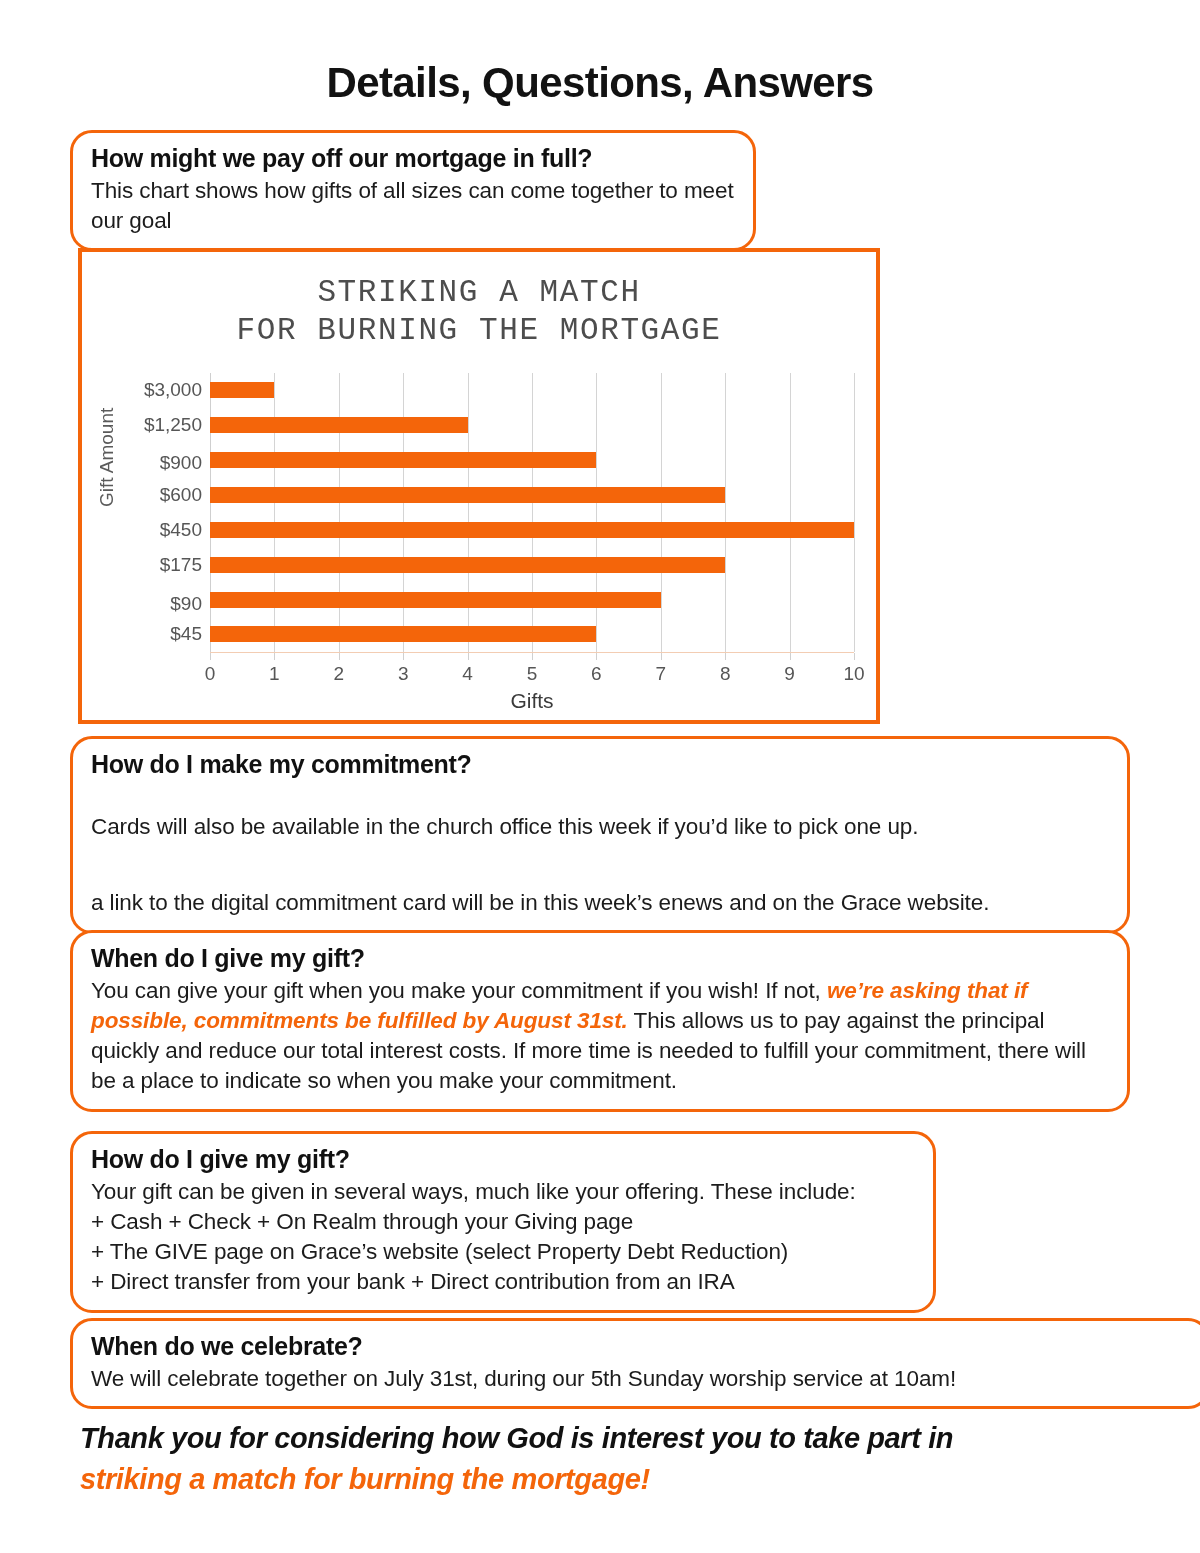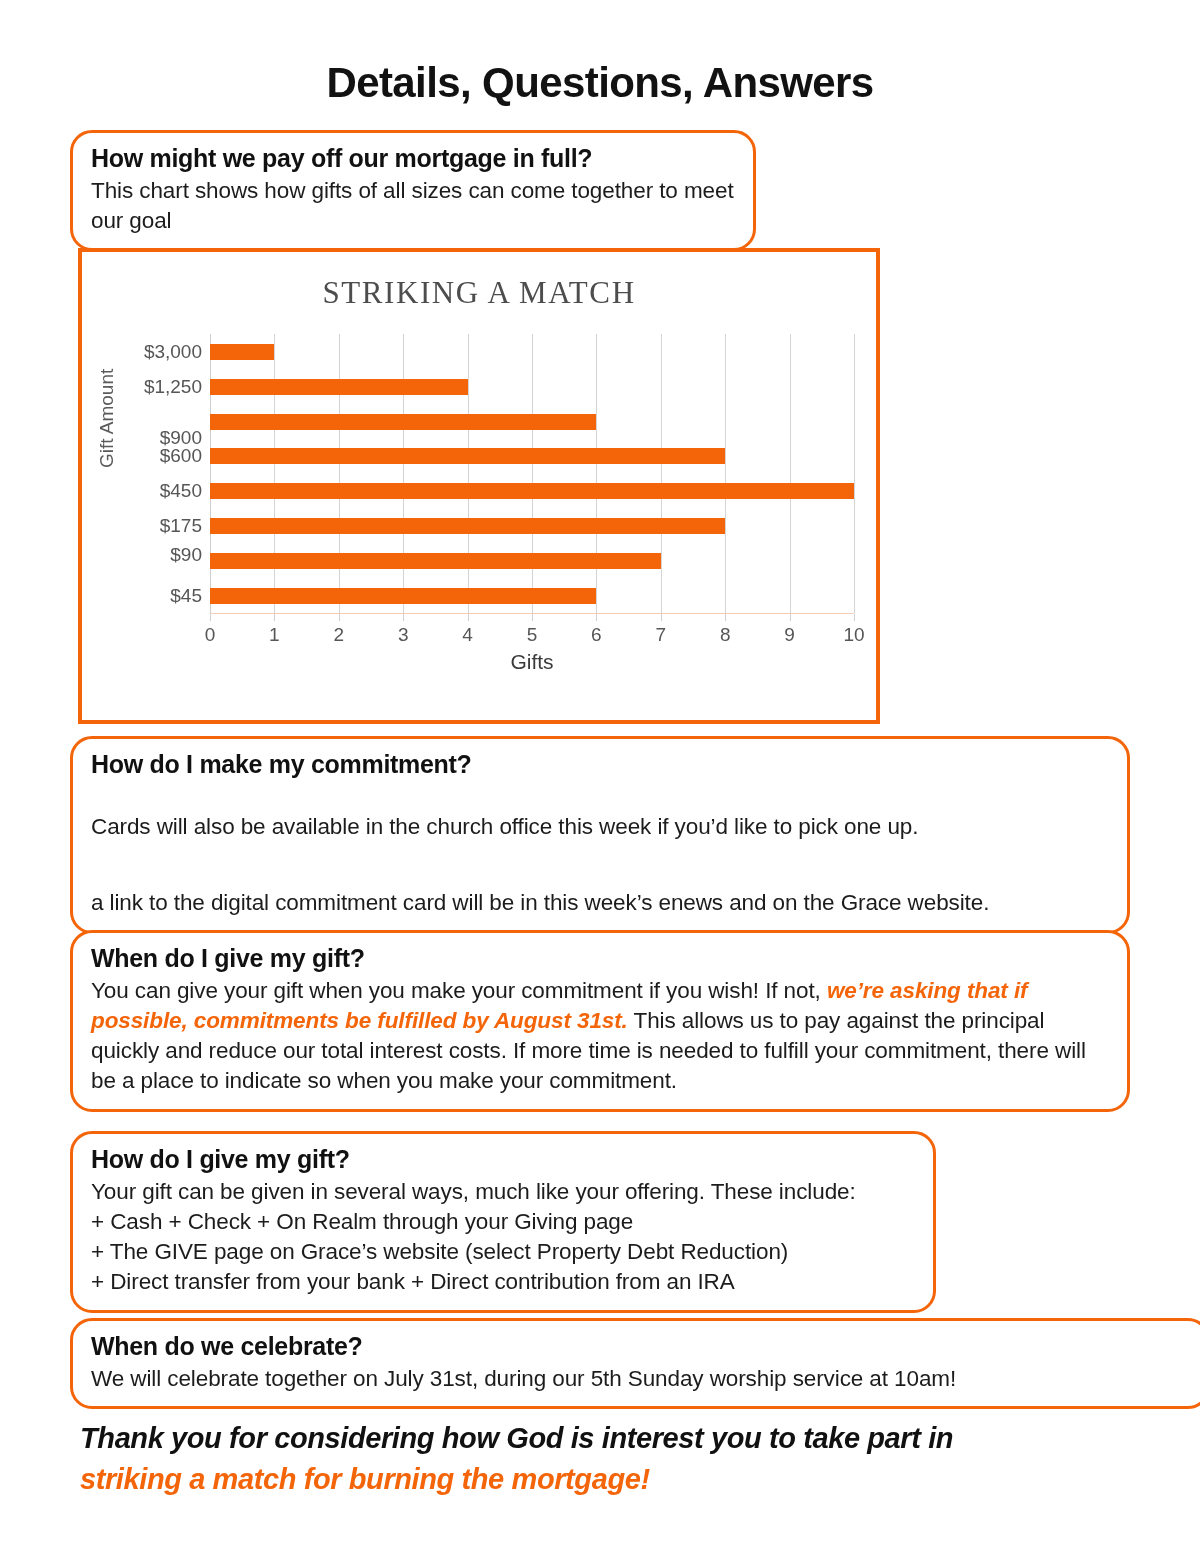--- a/index.html
+++ b/index.html
@@ -75,21 +75,21 @@
   #chart-title {
     text-align: center;
     font-family: "Liberation Serif", serif;
     font-size: 31px;
     letter-spacing: 1.6px;
     color: #4d4d4d;
     line-height: 1.24;
     margin: 22px 0 0 0;
     font-weight: normal;
   }
-  #chart-title span { display: block; }
+  #chart-title span { display: block; font-family: Liberation Mono, monospace; }
 
   #plot-wrap {
     position: relative;
     margin: 22px 0 0 0;
     height: 360px;
   }
   #ylabel {
     position: absolute;
     left: 10px;
     top: 108px;
@@ -208,35 +208,36 @@
 
 <div class="qa-box" id="box-mortgage">
   <div class="qa-q">How might we pay off our mortgage in full?</div>
   <p class="qa-p">This chart shows how gifts of all sizes can come together to meet our goal</p>
 </div>
 
 <div id="chart-panel">
 
   <div id="chart-title">
     <span>STRIKING A MATCH</span>
+    <span>FOR BURNING THE MORTGAGE</span>
   </div>
 
   <div id="plot-wrap">
 
     <div id="ylabel">Gift Amount</div>
 
     <div id="bars-area">
       <div class="tick-labels" id="ytick-labels">
           <div class="ytick" style="top: 17.4375px;">$3,000</div>
           <div class="ytick" style="top: 52.3125px; margin-left: 40px;">$1,250</div>
-          <div class="ytick" style="top: 104px;">$900</div>
+          <div class="ytick" style="top: 90px;">$900</div>
           <div class="ytick" style="top: 122.062px;">$600</div>
           <div class="ytick" style="top: 156.938px;">$450</div>
           <div class="ytick" style="top: 191.812px;">$175</div>
-          <div class="ytick" style="top: 221px; text-align: center;">$90</div>
+          <div class="ytick" style="top: 231px; text-align: center;">$90</div>
           <div class="ytick" style="top: 261.562px;">$45</div>
         </div>
       <div id="grid">
           <div class="gridline axis0" style="left: 0%;"></div>
           <div class="gridline" style="left: 10%;"></div>
           <div class="gridline" style="left: 20%;"></div>
           <div class="gridline" style="left: 30%;"></div>
           <div class="gridline" style="left: 40%;"></div>
           <div class="gridline" style="left: 50%;"></div>
           <div class="gridline" style="left: 60%;"></div>

